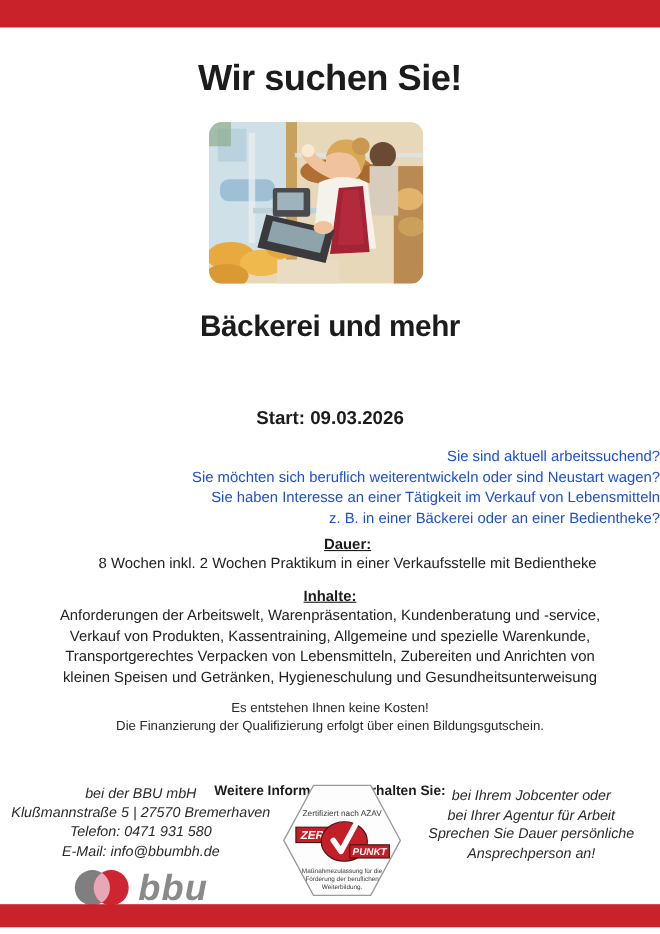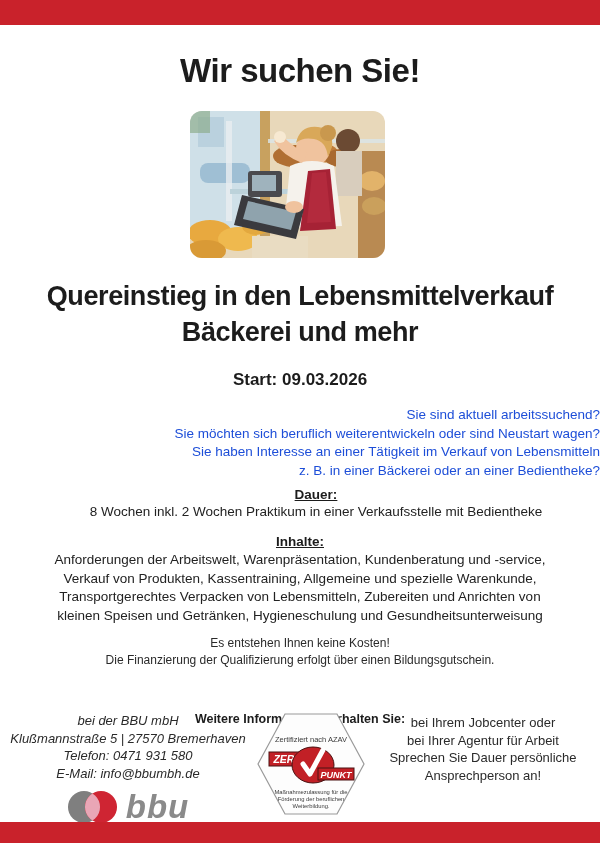--- a/index.html
+++ b/index.html
@@ -44,21 +44,21 @@
   .info-heading{
     position:absolute;top:684px;left:0;width:600px;text-align:center;
     font-size:12.5px;font-weight:bold;margin-top:28px;
   }
   .footer-row{
     position:absolute;top:712px;left:0;width:600px;display:flex;align-items:flex-start;
   }
   .f-col{text-align:center;font-size:13px;line-height:17.5px;color:#2a2a2a;}
   .f-left{width:256px;font-style:italic;}
   .f-center{width:110px;display:flex;justify-content:center;}
-  .f-right{width:234px;padding-top:2px;}
+  .f-right{width:234px;padding-top:2px;font-style:italic;}
   .bbu-logo{margin-top:8px;display:flex;align-items:center;justify-content:center;gap:7px;}
   .bbu-text{
     font-size:33px;font-weight:bold;color:#8a8a8a;letter-spacing:1px;line-height:32px;
   }
   .cert-badge{margin-top:0px;}
 </style>
 </head>
 <body>
 
 <div class="topbar"></div>
@@ -110,21 +110,20 @@
     <rect x="58" y="60" width="34" height="26" rx="3" fill="#4a4a4e"></rect>
     <rect x="62" y="64" width="24" height="16" fill="#9fb3bd"></rect>
     <path d="M52 84 l62 14 -8 30 -62 -14 z" fill="#3a3a3e"></path>
     <path d="M58 90 l48 11 -5 18 -48 -11 z" fill="#8fa3ad"></path>
 
     <ellipse cx="104" cy="96" rx="9" ry="6" fill="#f0c39e"></ellipse>
   </svg>
 </div>
 
 <div class="headline">
-  <div>Quereinstieg in den Lebensmittelverkauf</div>
   <div>Bäckerei und mehr</div>
 </div>
 
 <div class="startdate">Start: 09.03.2026</div>
 
 <div class="intro">
   <div>Sie sind aktuell arbeitssuchend?</div>
   <div>Sie möchten sich beruflich weiterentwickeln oder sind Neustart wagen?</div>
   <div>Sie haben Interesse an einer Tätigkeit im Verkauf von Lebensmitteln</div>
   <div>z. B. in einer Bäckerei oder an einer Bedientheke?</div>

